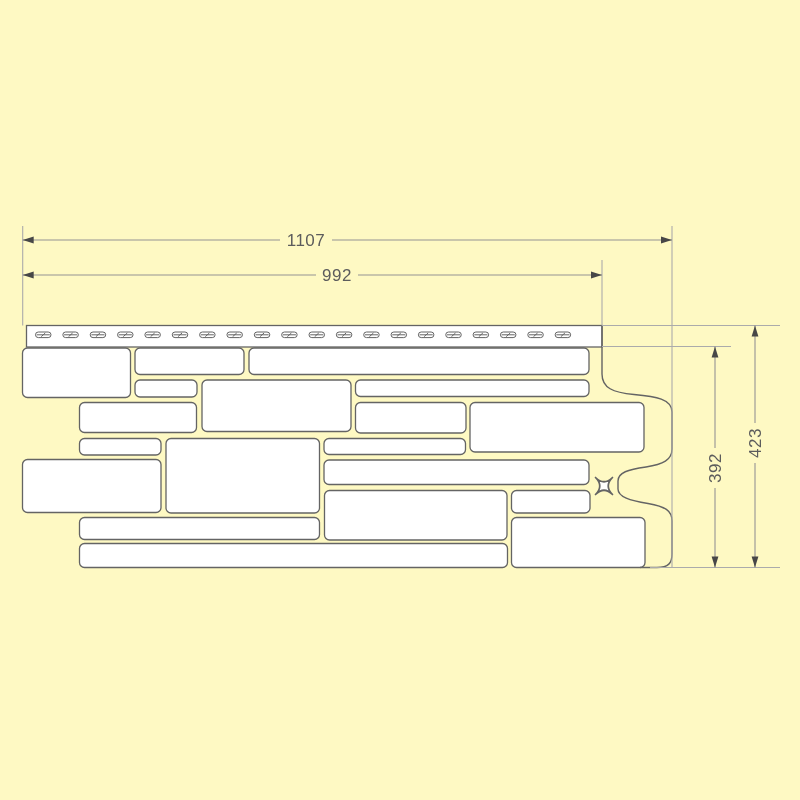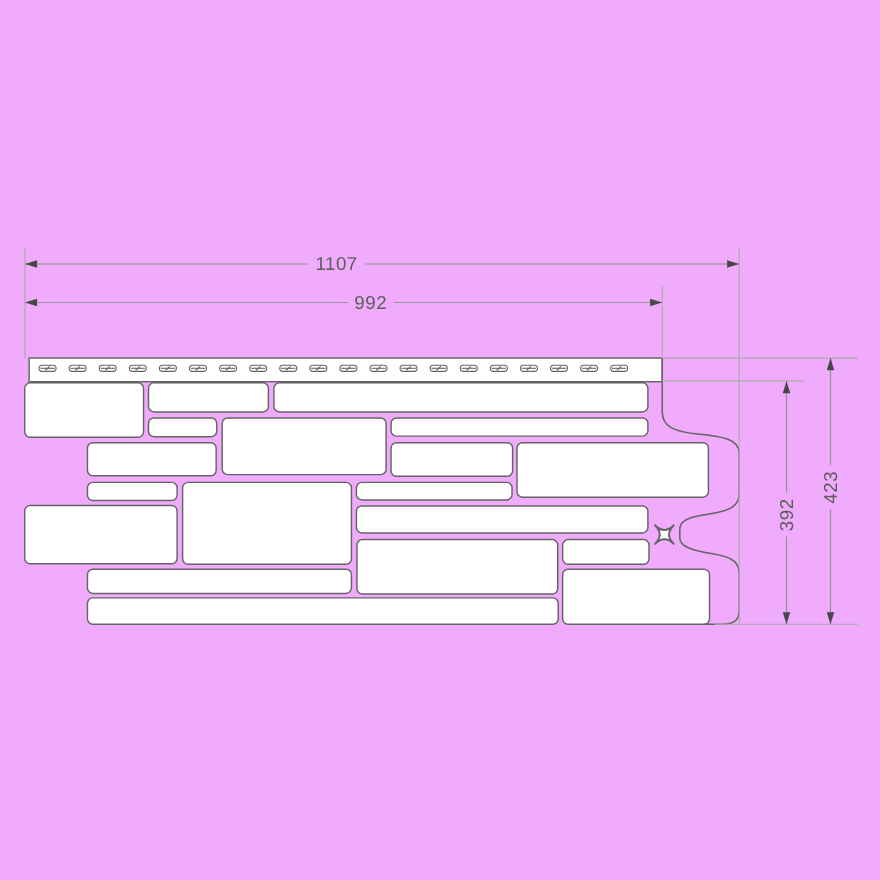--- a/index.html
+++ b/index.html
@@ -5,21 +5,21 @@
   html, body {
     margin: 0;
     padding: 0;
     background: #ffffff;
     font-family: "Liberation Sans", "DejaVu Sans", sans-serif;
   }
   .canvas {
     position: relative;
     width: 800px;
     height: 800px;
-    background: #f0abfc;
+    background: #fef9c3;
     overflow: hidden;
   }
   svg { display: block; }
   text {
     font-family: "Liberation Sans", "DejaVu Sans", sans-serif;
     letter-spacing: 0.5px;
   }
 </style>
 </head>
 <body>

